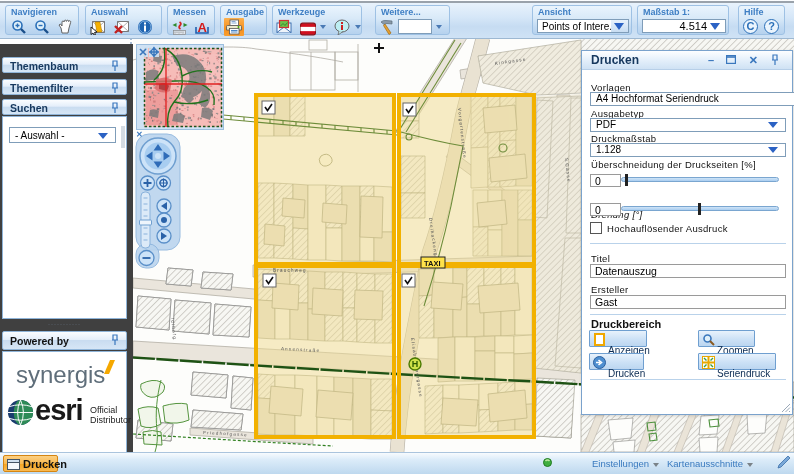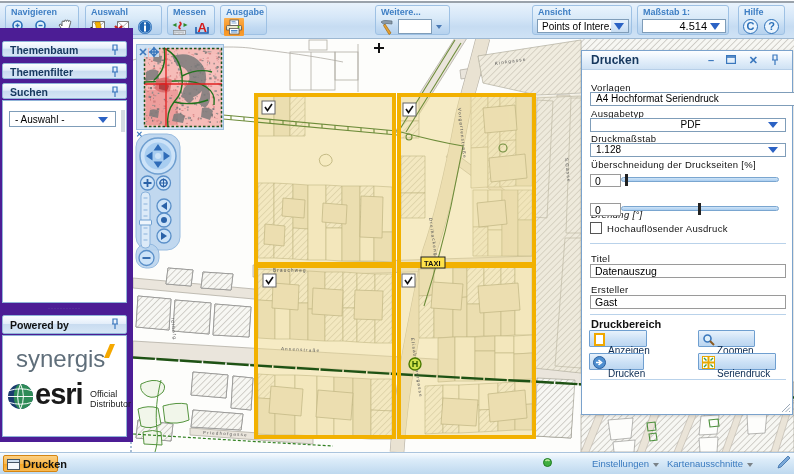--- a/index.html
+++ b/index.html
@@ -10,21 +10,21 @@
     background:linear-gradient(#ffffff 0%,#e8f2fc 8%,#d6e7f8 45%,#c6dcf2 70%,#cfe2f5 100%);
     border-bottom:1px solid #9db8d2;}
   #toolbar::before{content:"";position:absolute;left:0;top:1px;width:794px;height:2px;background:#9aa2ab;}
   .tgroup{position:absolute;top:5px;height:30px;border:1px solid #9ec1e4;border-radius:3px;box-sizing:border-box;
     background:linear-gradient(#eaf4fd 0%,#d8e9f8 45%,#c2daf2 75%,#b6d2ee 100%);}
   .tgroup .ghead{display:block;height:11px;padding:2px 0 0 5px;font-size:9px;line-height:9px;font-weight:bold;color:#3f7fc4;white-space:nowrap;}
   .ticons{position:relative;height:17px;}
   .ticon{position:absolute;top:0px;width:16px;height:16px;}
   .dd{position:absolute;top:6px;width:0;height:0;border-left:3px solid transparent;border-right:3px solid transparent;border-top:4px solid #4a7ab5;}
   
-  #sidebar{position:absolute;left:0;top:28px;width:133px;height:414px;background:#4c1d95;}
+  #sidebar{position:absolute;left:0;top:44px;width:133px;height:414px;background:#404040;}
   .shead{position:absolute;left:2px;width:125px;height:16px;border:1px solid #8fb4d8;border-radius:2px;
     background:linear-gradient(#fbfdff 0%,#e4eefa 45%,#c9dcf0 50%,#d6e6f6 100%);
     font-size:10.5px;font-weight:bold;color:#16385e;line-height:16px;padding-left:7px;box-sizing:border-box;}
   .pin{position:absolute;right:6px;top:2px;width:10px;height:12px;}
   #searchbody{position:absolute;left:2px;top:72px;width:125px;height:203px;background:#fff;border:1px solid #8fb4d8;box-sizing:border-box;}
   .combo{position:relative;background:#fff;border:1px solid #7f9db9;box-sizing:border-box;}
   .combo .ctext{font-size:10px;color:#000;line-height:15px;padding-left:5px;white-space:nowrap;overflow:hidden;}
   .combo .ctri{position:absolute;right:7px;top:5px;width:0;height:0;border-left:5px solid transparent;border-right:5px solid transparent;border-top:6px solid #2b62c4;}
   #splitter{position:absolute;left:2px;top:278px;width:125px;height:6px;font-size:6px;letter-spacing:1px;color:#7a92ac;text-align:center;line-height:5px;}
   #poweredhead{height:19px;}
@@ -860,20 +860,43 @@
         <svg class="ticon" style="left:5px;top:0px;" viewBox="0 0 16 16">
             <rect x="4" y="1" width="8.5" height="5.5" fill="#fff" stroke="#555" stroke-width="0.8"></rect>
             <path d="M5.5,2.5 h4 M5.5,4 h5" stroke="#6a92c8" stroke-width="0.8"></path>
             <path d="M1.5,6.5 h13 a1,1 0 0 1 1,1 v3.5 h-15 v-3.5 a1,1 0 0 1 1,-1 Z" fill="#ece8cc" stroke="#555" stroke-width="0.8"></path>
             <circle cx="12.5" cy="8" r="1" fill="#4a0"></circle>
             <rect x="3.5" y="9.5" width="9.5" height="5.5" fill="#fff" stroke="#555" stroke-width="0.8"></rect>
             <path d="M5,11.5 h6.5 M5,13 h6.5" stroke="#4a86c8" stroke-width="1"></path>
           </svg>
       </div>
     </div>
+    <div class="tgroup" style="left:272px;width:90px;">
+      <span class="ghead">Werkzeuge</span>
+      <div class="ticons">
+        <svg class="ticon" style="left:3px;" viewBox="0 0 16 16">
+            <rect x="1" y="4" width="14" height="9.5" fill="#fff" stroke="#2a62a8" stroke-width="0.9"></rect>
+            <path d="M1,13.5 L8,8 L15,13.5" fill="#eef4fa" stroke="#2a62a8" stroke-width="0.9"></path>
+            <rect x="3.5" y="1.5" width="9" height="7" fill="#6cc04a" stroke="#cc3333" stroke-width="1.2"></rect>
+            <path d="M4.5,7 l2.5,-2.5 2,2 2.5,-3" stroke="#2a7a2a" stroke-width="0.8" fill="none"></path>
+          </svg>
+        <svg class="ticon" style="left:27px;top:2px;" width="15" height="12" viewBox="0 0 15 12">
+            <rect x="0.5" y="0.5" width="14" height="11" rx="2" fill="#d01020" stroke="#881018"></rect>
+            <rect x="0.5" y="4" width="14" height="4" fill="#fff"></rect>
+          </svg>
+        <div class="dd" style="left:47px;"></div>
+        <svg class="ticon" style="left:61px;" viewBox="0 0 16 16">
+            <ellipse cx="8" cy="7" rx="7" ry="6" fill="#bdeef2" stroke="#666"></ellipse>
+            <path d="M5 12 L4 16 L9 12.5" fill="#bdeef2" stroke="#666" stroke-width="0.8"></path>
+            <rect x="7" y="3" width="2" height="2" fill="#cc2222"></rect>
+            <rect x="7" y="6" width="2" height="5" fill="#cc2222"></rect>
+          </svg>
+        <div class="dd" style="left:82px;"></div>
+      </div>
+    </div>
     <div class="tgroup" style="left:375px;width:75px;">
       <span class="ghead">Weitere...</span>
       <div class="ticons">
         <svg class="ticon" style="left:3px;" viewBox="0 0 16 16">
             <path d="M2 3 Q4 1 7 1.5 L13 2 L13 5 L8 4.5 Q6 4.5 5 5.5 L2 3 Z" fill="#8a9aa8" stroke="#5a6a78" stroke-width="0.7"></path>
             <path d="M6 5 L12 14 L10 15.5 L4.5 6.5 Z" fill="#e8a030" stroke="#a06a10" stroke-width="0.7"></path>
           </svg>
         <div style="position:absolute;left:22px;top:0px;width:32px;height:13px;background:#fff;border:1px solid #7f9db9;"></div>
         <div class="dd" style="left:60px;"></div>
       </div>
@@ -950,21 +973,21 @@
           <path d="M3 1h4v5h-4z M2 6h6 M5 6v5" stroke="#3a77bd" stroke-width="1.2" fill="none"></path>
         </svg>
     </div>
     <div class="plabel" style="top:31px;">Vorlagen</div>
     <div class="combo" style="position:absolute;left:8px;top:41px;width:228px;height:14px;">
         <div class="ctext" style="line-height:12px;">A4 Hochformat Seriendruck</div>
         <div class="ctri" style="top:3px;"></div>
       </div>
     <div class="plabel" style="top:57px;text-decoration:underline;">Ausgabetyp</div>
     <div class="combo" style="position:absolute;left:8px;top:67px;width:196px;height:14px;">
-        <div class="ctext" style="line-height:12px;text-align:center;">PDF</div>
+        <div class="ctext" style="line-height:12px;">PDF</div>
         <div class="ctri" style="top:3px;"></div>
       </div>
     <div class="plabel" style="top:82px;">Druckmaßstab</div>
     <div class="combo" style="position:absolute;left:8px;top:92px;width:196px;height:14px;">
         <div class="ctext" style="line-height:12px;">1.128</div>
         <div class="ctri" style="top:3px;"></div>
       </div>
     <div class="plabel" style="top:108px;">Überschneidung der Druckseiten [%]</div>
     <div class="pinput" style="left:8px;top:123px;width:31px;height:13px;">0</div>
     <div class="slider" style="left:39px;top:126px;width:158px;">

